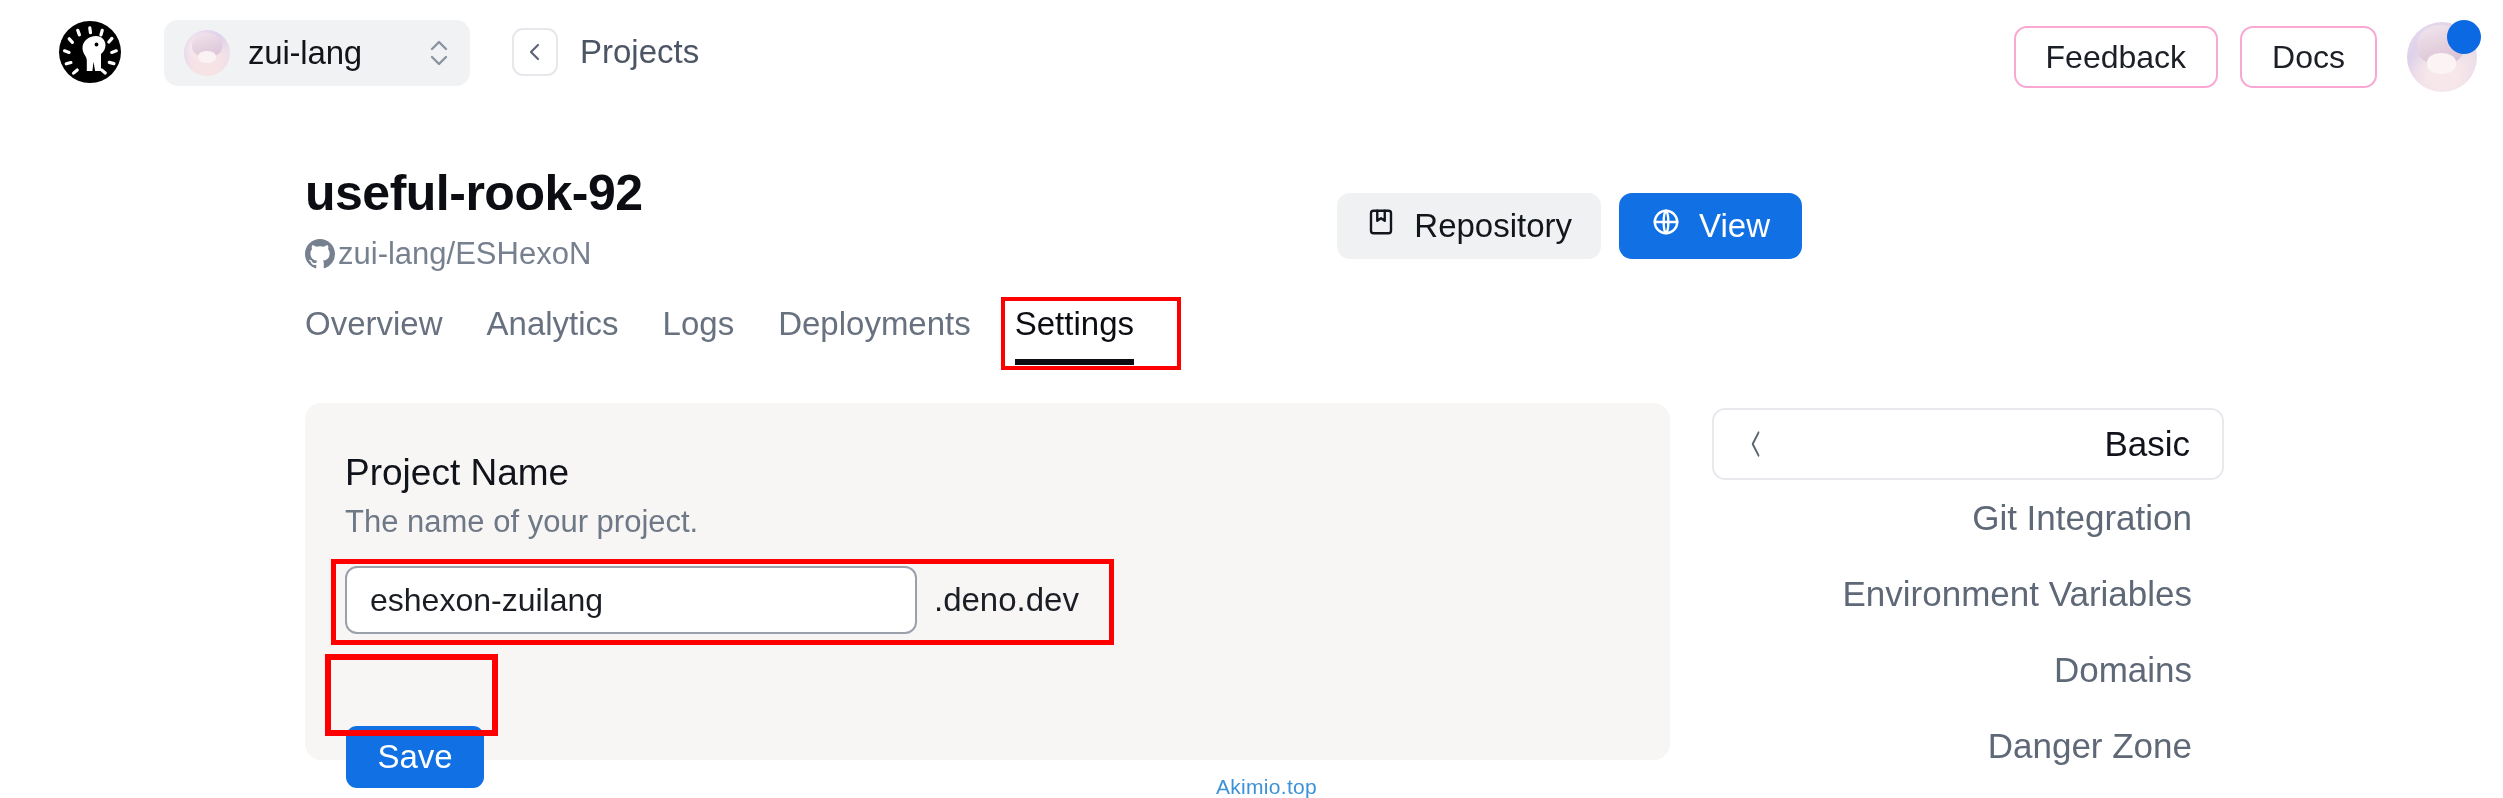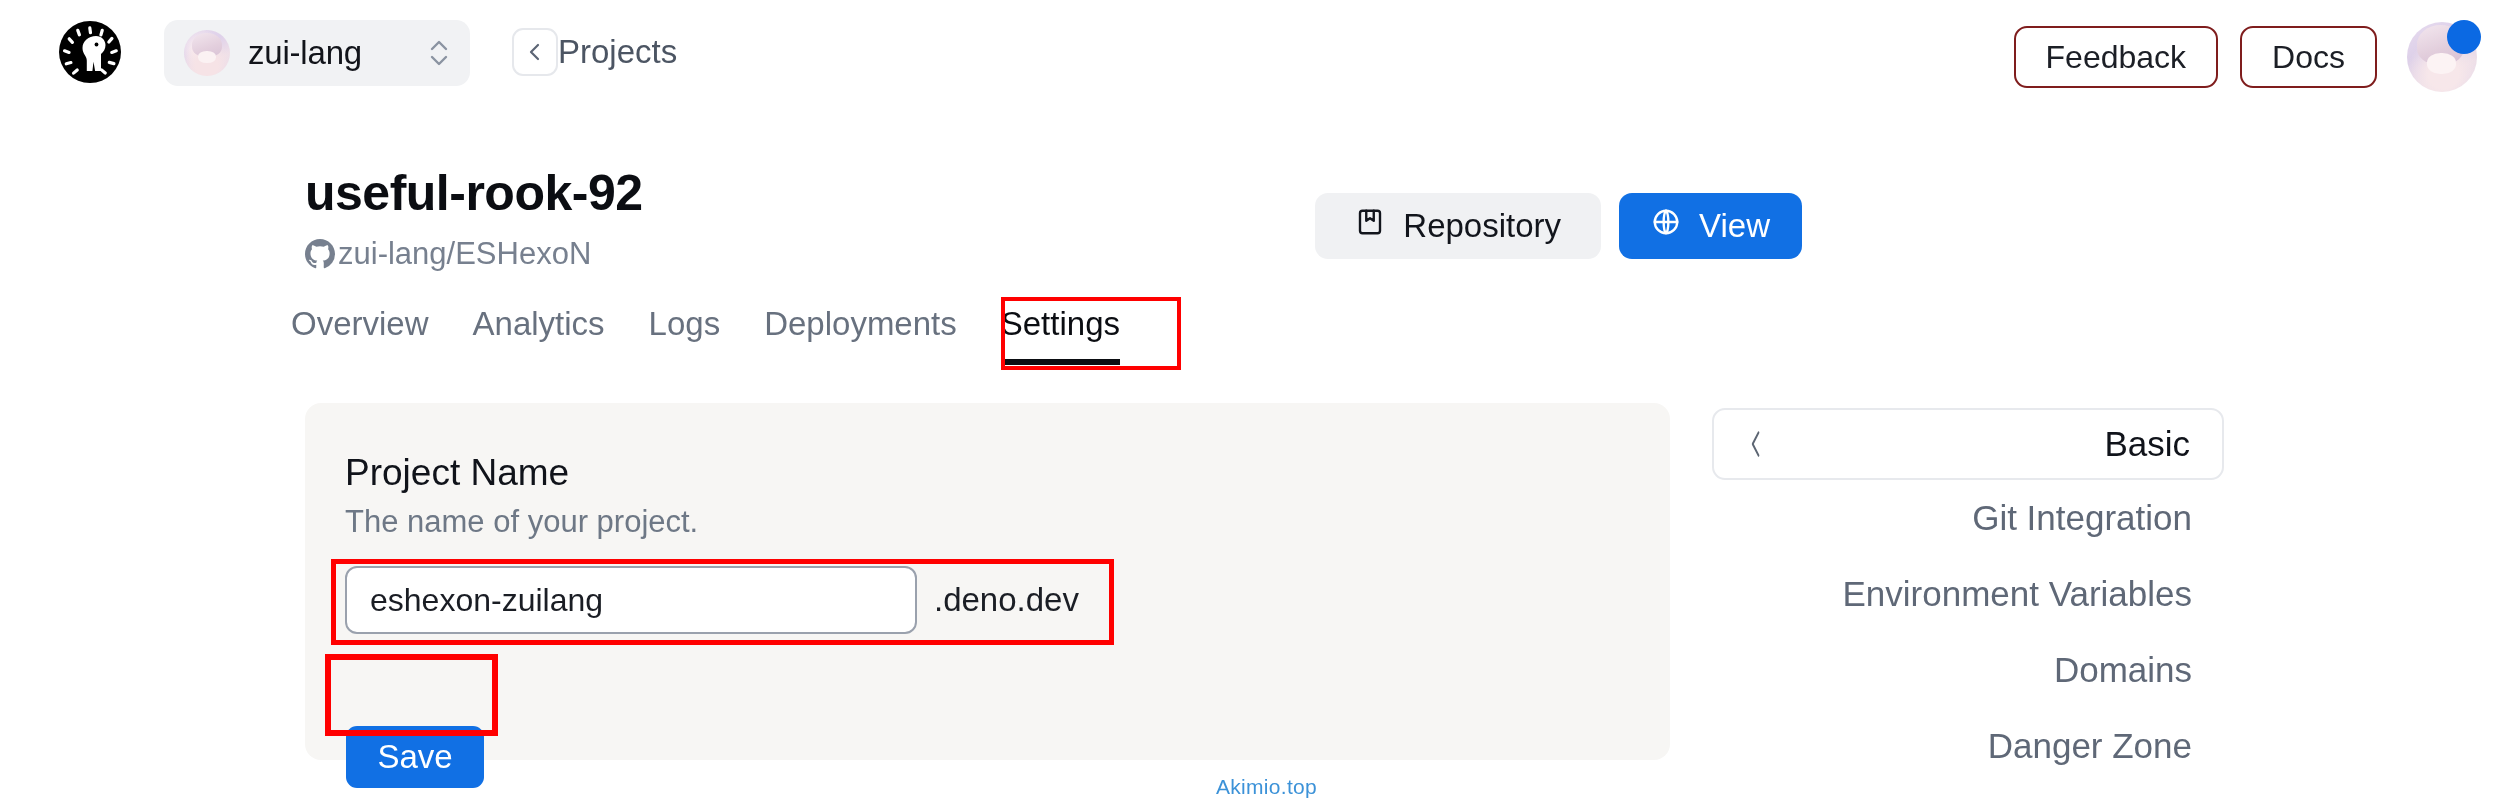--- a/index.html
+++ b/index.html
@@ -52,28 +52,28 @@
   .chev-updown { margin-left: auto; width: 22px; height: 34px; color: #8b93a1; }
 
   .back-link {
     position: absolute; left: 512px; top: 28px;
     display: flex; align-items: center; cursor: pointer;
   }
   .back-box {
     width: 46px; height: 48px; border: 2px solid #e6e8ec; border-radius: 11px;
     display: flex; align-items: center; justify-content: center; color: #5c6575;
   }
-  .back-label { font-size: 33px; color: #4c5563; white-space: nowrap; }
+  .back-label { margin-left: 22px; font-size: 33px; color: #4c5563; white-space: nowrap; }
 
   .hdr-right {
     position: absolute; right: 26px; top: 22px;
     display: flex; align-items: center; gap: 22px;
   }
   .pill-btn {
-    height: 62px; padding: 0 30px; border: 2px solid #7f1d1d; border-radius: 13px;
+    height: 62px; padding: 0 30px; border: 2px solid #f9a8d4; border-radius: 13px;
     background: #fff; font-size: 32px; color: #1c1f26;
     display: flex; align-items: center; cursor: pointer;
     font-family: "Liberation Sans", sans-serif; white-space: nowrap;
   }
   .user-avatar-wrap { position: relative; width: 70px; height: 70px; margin-left: 8px; }
   .user-avatar {
     width: 70px; height: 70px; border-radius: 50%; overflow: hidden; position: relative;
     background:
       radial-gradient(circle at 52% 74%, #f7e7ea 0 24%, rgba(247,231,234,0) 58%),
       linear-gradient(150deg, #e7dbef 0%, #ddd0e9 36%, #eddfe8 70%, #e2d6eb 100%);
@@ -100,35 +100,35 @@
   }
   .repo-line {
     margin-top: 18px; display: flex; align-items: center; gap: 3px;
     font-size: 31px; color: #77808f;
   }
   .gh-icon { width: 30px; height: 30px; color: #77808f; flex: 0 0 auto; }
 
   
   .actions { position: absolute; right: 178px; top: 193px; display: flex; gap: 18px; }
   .btn-repo {
-    height: 66px; padding: 0 40px; background: #f0f1f3; border: none; border-radius: 13px;
+    height: 66px; padding: 0 29px; background: #f0f1f3; border: none; border-radius: 13px;
     display: flex; align-items: center; gap: 18px;
     font-size: 33px; color: #12151c; cursor: pointer;
     font-family: "Liberation Sans", sans-serif; white-space: nowrap;
   }
   .btn-view {
     height: 66px; padding: 0 32px; background: #1170e4; border: none; border-radius: 13px;
     display: flex; align-items: center; gap: 18px;
     font-size: 33px; color: #ffffff; cursor: pointer;
     font-family: "Liberation Sans", sans-serif; white-space: nowrap;
   }
 
   
   .tabs {
-    position: absolute; left: 291px; top: 305px;
+    position: absolute; left: 305px; top: 305px;
     display: flex; align-items: flex-end; gap: 0;
   }
   .tab {
     font-size: 33px; color: #68717f; padding: 0 0 22px 0; margin-right: 44px;
     cursor: pointer; position: relative; white-space: nowrap;
   }
   .tab.active { color: #0b0d12; }
   .tab.active::after {
     content: ""; position: absolute; left: 0; right: 0; bottom: 0;
     height: 6px; background: #0b0d12;

